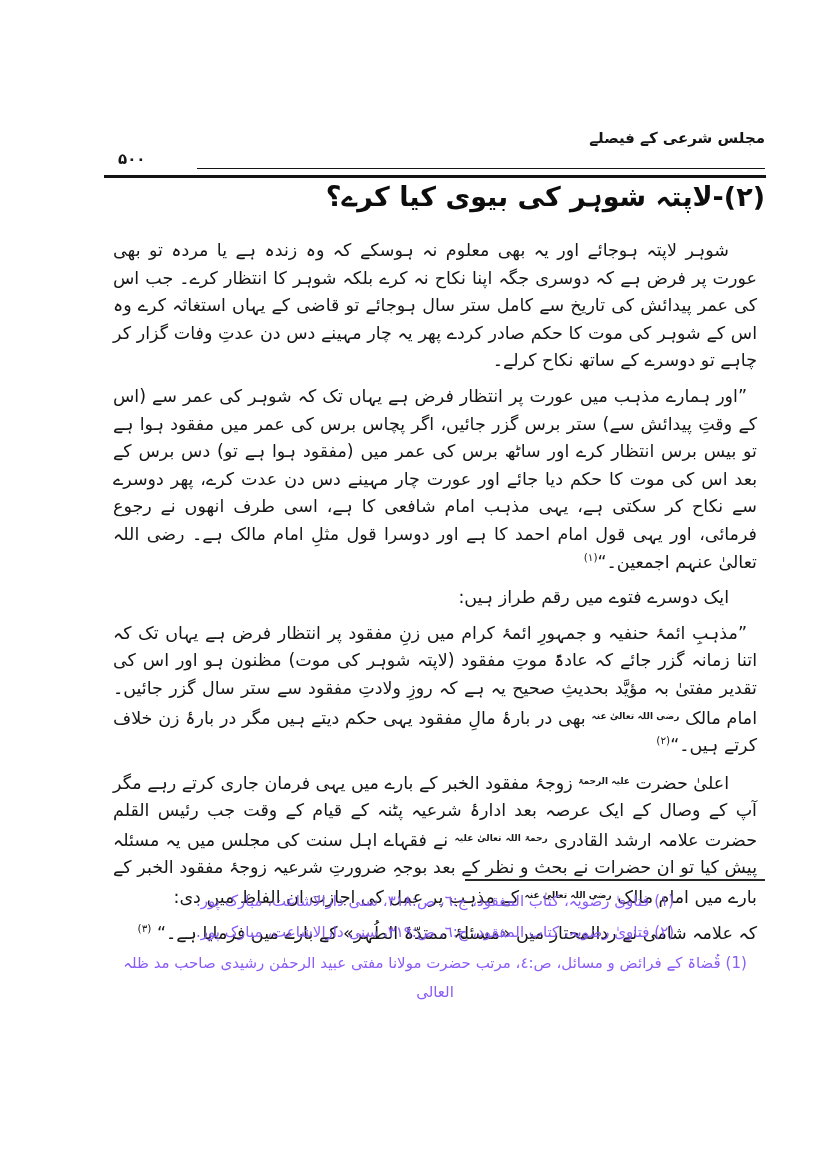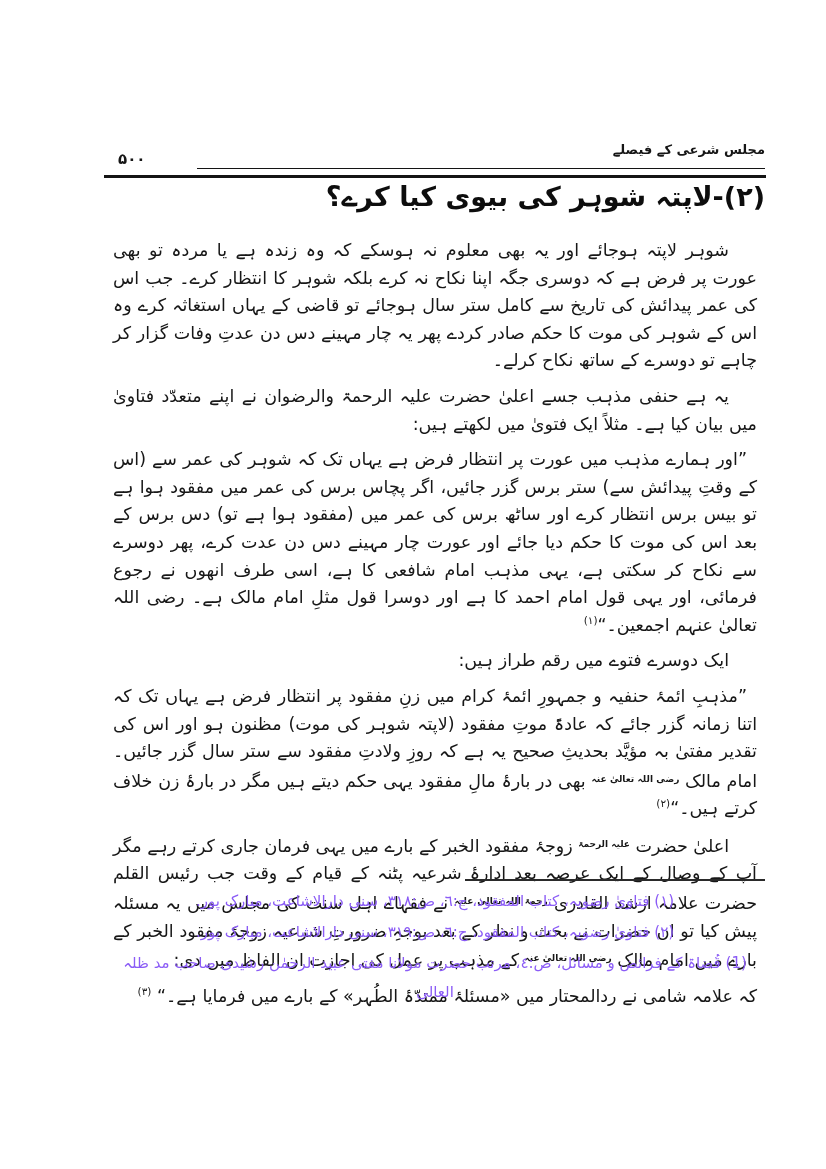--- a/index.html
+++ b/index.html
@@ -12,23 +12,23 @@
     position: relative;
     width: 826px;
     height: 1169px;
     background: #ffffff;
     color: #161616;
     overflow: hidden;
   }
   
   .running-head {
     position: absolute;
-    top: 142px; right: 61px;
+    top: 129px; right: 61px;
     direction: rtl;
-    font-size: 13px;
+    font-size: 15px;
     font-weight: bold;
   }
   .page-number {
     position: absolute;
     top: 150px; left: 118px;
     font-size: 15px;
     font-weight: bold;
     letter-spacing: 1px;
   }
   .rule-thin {
@@ -106,21 +106,20 @@
   <div class="page-number">۵۰۰</div>
   <div class="rule-thin"></div>
   <div class="rule-thick"></div>
 
   <h1 class="chapter-heading">(۲)-لاپتہ شوہر کی بیوی کیا کرے؟</h1>
 
   <div class="body-text">
 
     <p class="para indent">شوہر لاپتہ ہوجائے اور یہ بھی معلوم نہ ہوسکے کہ وہ زندہ ہے یا مردہ تو بھی عورت پر فرض ہے کہ دوسری جگہ اپنا نکاح نہ کرے بلکہ شوہر کا انتظار کرے۔ جب اس کی عمر پیدائش کی تاریخ سے کامل ستر سال ہوجائے تو قاضی کے یہاں استغاثہ کرے وہ اس کے شوہر کی موت کا حکم صادر کردے پھر یہ چار مہینے دس دن عدتِ وفات گزار کر چاہے تو دوسرے کے ساتھ نکاح کرلے۔</p>
 
-    <p class="para indent">یہ ہے حنفی مذہب جسے اعلیٰ حضرت علیہ الرحمۃ والرضوان نے اپنے متعدّد فتاویٰ میں بیان کیا ہے۔ مثلاً ایک فتویٰ میں لکھتے ہیں:</p>
 
     <p class="para quote"><span>”اور ہمارے مذہب میں عورت پر انتظار فرض ہے یہاں تک کہ شوہر کی عمر سے (اس کے وقتِ پیدائش سے) ستر برس گزر جائیں، اگر پچاس برس کی عمر میں مفقود ہوا ہے تو بیس برس انتظار کرے اور ساٹھ برس کی عمر میں (مفقود ہوا ہے تو) دس برس کے بعد اس کی موت کا حکم دیا جائے اور عورت چار مہینے دس دن عدت کرے، پھر دوسرے سے نکاح کر سکتی ہے، یہی مذہب امام شافعی کا ہے، اسی طرف انھوں نے رجوع فرمائی، اور یہی قول امام احمد کا ہے اور دوسرا قول مثلِ امام مالک ہے۔ رضی اللہ تعالیٰ عنہم اجمعین۔“</span><sup class="fn-marker">(۱)</sup></p>
 
     <p class="para indent">ایک دوسرے فتوے میں رقم طراز ہیں:</p>
 
     <p class="para quote"><span>”مذہبِ ائمۂ حنفیہ و جمہورِ ائمۂ کرام میں زنِ مفقود پر انتظار فرض ہے یہاں تک کہ اتنا زمانہ گزر جائے کہ عادۃً موتِ مفقود (لاپتہ شوہر کی موت) مظنون ہو اور اس کی تقدیر مفتیٰ بہ مؤیَّد بحدیثِ صحیح یہ ہے کہ روزِ ولادتِ مفقود سے ستر سال گزر جائیں۔ امام مالک </span><span class="honorific">رضی اللہ تعالیٰ عنہ</span><span> بھی در بارۂ مالِ مفقود یہی حکم دیتے ہیں مگر در بارۂ زن خلاف کرتے ہیں۔“</span><sup class="fn-marker">(۲)</sup></p>
 
     <p class="para indent"><span>اعلیٰ حضرت </span><span class="honorific">علیہ الرحمۃ</span><span> زوجۂ مفقود الخبر کے بارے میں یہی فرمان جاری کرتے رہے مگر آپ کے وصال کے ایک عرصہ بعد ادارۂ شرعیہ پٹنہ کے قیام کے وقت جب رئیس القلم حضرت علامہ ارشد القادری </span><span class="honorific">رحمۃ اللہ تعالیٰ علیہ</span><span> نے فقہاے اہل سنت کی مجلس میں یہ مسئلہ پیش کیا تو ان حضرات نے بحث و نظر کے بعد بوجہِ ضرورتِ شرعیہ زوجۂ مفقود الخبر کے بارے میں امام مالک </span><span class="honorific">رضی اللہ تعالیٰ عنہ</span><span> کے مذہب پر عمل کی اجازت ان الفاظ میں دی:</span></p>
 
 

